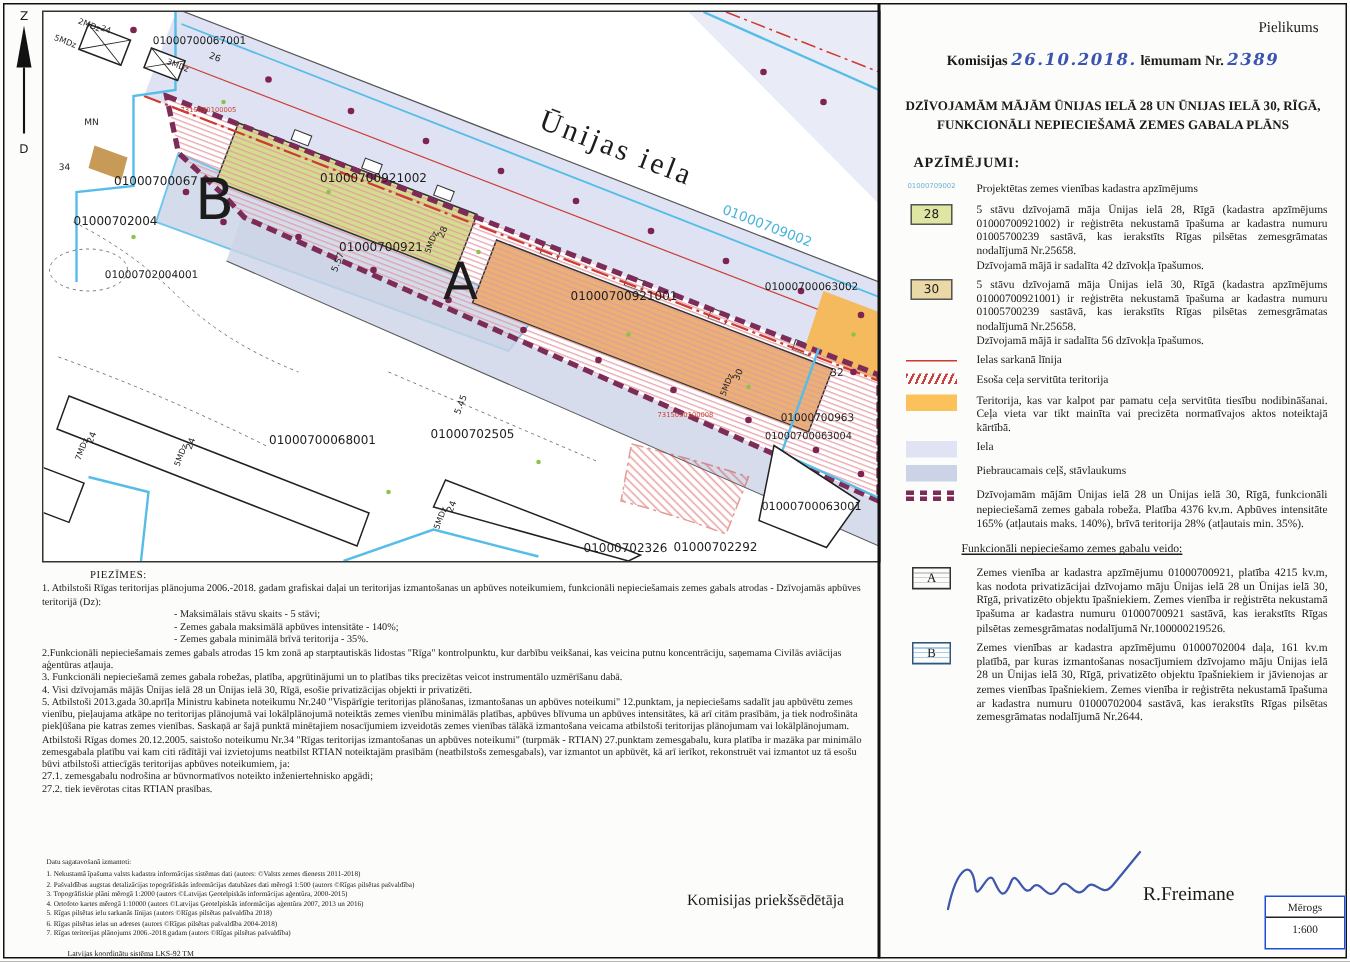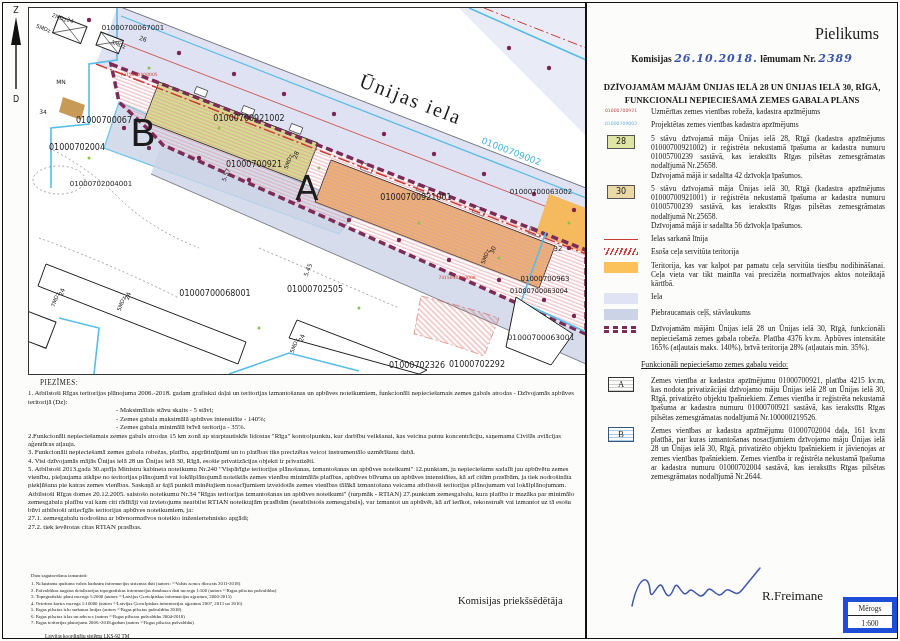--- a/index.html
+++ b/index.html
@@ -11,21 +11,21 @@
   .map-frame{position:absolute;left:28px;top:7px;width:557px;height:366px;border:1px solid #333;
              overflow:hidden;background:#fff;}
   #map-labels{position:absolute;inset:0;}
   .mlabel{position:absolute;white-space:nowrap;font-family:"DejaVu Sans",sans-serif;
           transform-origin:center;line-height:1;}
   .north{position:absolute;left:5px;top:6px;width:22px;height:100px;text-align:center;
          font-family:"DejaVu Sans",sans-serif;font-size:8px;}
   
   .panel{position:absolute;left:587px;top:3px;width:310px;height:635px;padding:6px 12px 0 12px;
          box-sizing:border-box;font-size:7.6px;line-height:1.22;}
-  .pielikums{text-align:right;font-size:16px;padding-right:6px;margin-top:15px;}
+  .pielikums{text-align:right;font-size:10px;padding-right:6px;margin-top:4px;}
   .komisijas{text-align:center;font-size:9.5px;margin-top:8px;font-weight:bold;}
   .hand{color:#3a54b0;font-style:italic;font-size:11px;letter-spacing:1px;
         font-family:"DejaVu Serif",serif;}
   .doc-title{text-align:center;font-weight:bold;font-size:8.7px;margin-top:16px;line-height:1.5;}
   .legend-head{font-weight:bold;font-size:9.5px;margin:14px 0 6px 10px;letter-spacing:.5px;}
   .lrow{display:flex;gap:8px;margin-bottom:4px;align-items:flex-start;}
   .lsym{flex:0 0 44px;display:flex;flex-direction:column;align-items:center;justify-content:center;
         padding-top:1px;}
   .ltxt{flex:1;text-align:justify;}
   .cad-num{font-size:4.6px;font-family:"DejaVu Sans",sans-serif;line-height:1.4;}
@@ -39,31 +39,31 @@
   .sw-orange{height:11px;background:#fbc25c;}
   .sw-iela{height:11px;background:#dfe3f4;}
   .sw-piebrauc{height:11px;background:#ccd3e6;}
   .sw-purple{height:3px;background:repeating-linear-gradient(90deg,#7d2b57 0 5px,transparent 5px 9px);margin:1px 0;}
   .fnk-head{text-decoration:underline;margin:8px 0 6px 2px;font-size:7.8px;padding-left:40px;}
   .abbox{width:24px;height:13px;border:1px solid #333;display:flex;align-items:center;justify-content:center;
          font-size:8.5px;background:repeating-linear-gradient(0deg,#cfcfcf 0 1px,transparent 1px 3.2px);}
   .abbox.b{background:repeating-linear-gradient(0deg,#a9cce4 0 1px,transparent 1px 3.2px);border-color:#33567a;}
   
   .notes{position:absolute;left:28px;top:379px;width:556px;font-size:6.8px;line-height:1.18;}
-  .notes-head{margin-left:12px;margin-bottom:2px;font-size:7.2px;letter-spacing:.4px;}
+  .notes-head{margin-left:32px;margin-bottom:2px;font-size:7.2px;letter-spacing:.4px;}
   .note-line{margin-bottom:.5px;}
   .note-line.ind{margin-left:88px;}
   .sources{position:absolute;left:31px;top:573px;width:320px;font-size:4.8px;line-height:1.35;}
   .sources-head{margin-bottom:2px;}
   .coord{margin-top:6px;margin-left:14px;font-size:5.2px;}
   
   .role{position:absolute;left:458px;top:595px;font-size:10.5px;}
   .sig-name{position:absolute;left:762px;top:588px;font-size:13px;}
   .sig-svg{position:absolute;left:628px;top:566px;}
-  .scalebox{position:absolute;left:843px;top:597px;width:54px;height:36px;border:5px solid #1d4ed8;
+  .scalebox{position:absolute;left:843px;top:597px;width:54px;height:36px;border:1px solid #1d4ed8;
             box-sizing:border-box;text-align:center;font-size:7.5px;background:#fff;}
   .scalebox .r1{border-bottom:1px solid #222;padding:2px 0;}
   .scalebox .r2{padding:3px 0;}
 </style>
 </head>
 <body>
 
 <div class="sheet">
   <div class="sheet-border"></div>
 
@@ -266,25 +266,22 @@
       <span>Komisijas</span>
       <span class="hand">26.10.2018.</span>
       <span>lēmumam Nr.</span>
       <span class="hand">2389</span>
     </div>
     <div class="doc-title">
       <div>DZĪVOJAMĀM MĀJĀM ŪNIJAS IELĀ 28 UN ŪNIJAS IELĀ 30, RĪGĀ,</div>
       <div>FUNKCIONĀLI NEPIECIEŠAMĀ ZEMES GABALA PLĀNS</div>
     </div>
 
-
-    <div class="lrow">
-      <span class="lsym cad-num" style="color:#b05555">01000700921</span>
-      <span class="ltxt">Uzmērītas zemes vienības robeža, kadastra apzīmējums</span>
-    </div>
+    <div class="legend-head">APZĪMĒJUMI:</div>
+
     <div class="lrow">
       <span class="lsym cad-num" style="color:#6fb3d6">01000709002</span>
       <span class="ltxt">Projektētas zemes vienības kadastra apzīmējums</span>
     </div>
     <div class="lrow">
       <span class="lsym">
           <span class="badge badge-28">28</span>
         </span>
       <span class="ltxt"><span>5 stāvu dzīvojamā māja Ūnijas ielā 28, Rīgā (kadastra apzīmējums 01000700921002) ir reģistrēta nekustamā īpašuma ar kadastra numuru 01005700239 sastāvā, kas ierakstīts Rīgas pilsētas zemesgrāmatas nodalījumā Nr.25658.</span><br>
         <span>Dzīvojamā mājā ir sadalīta 42 dzīvokļa īpašumos.</span></span>

